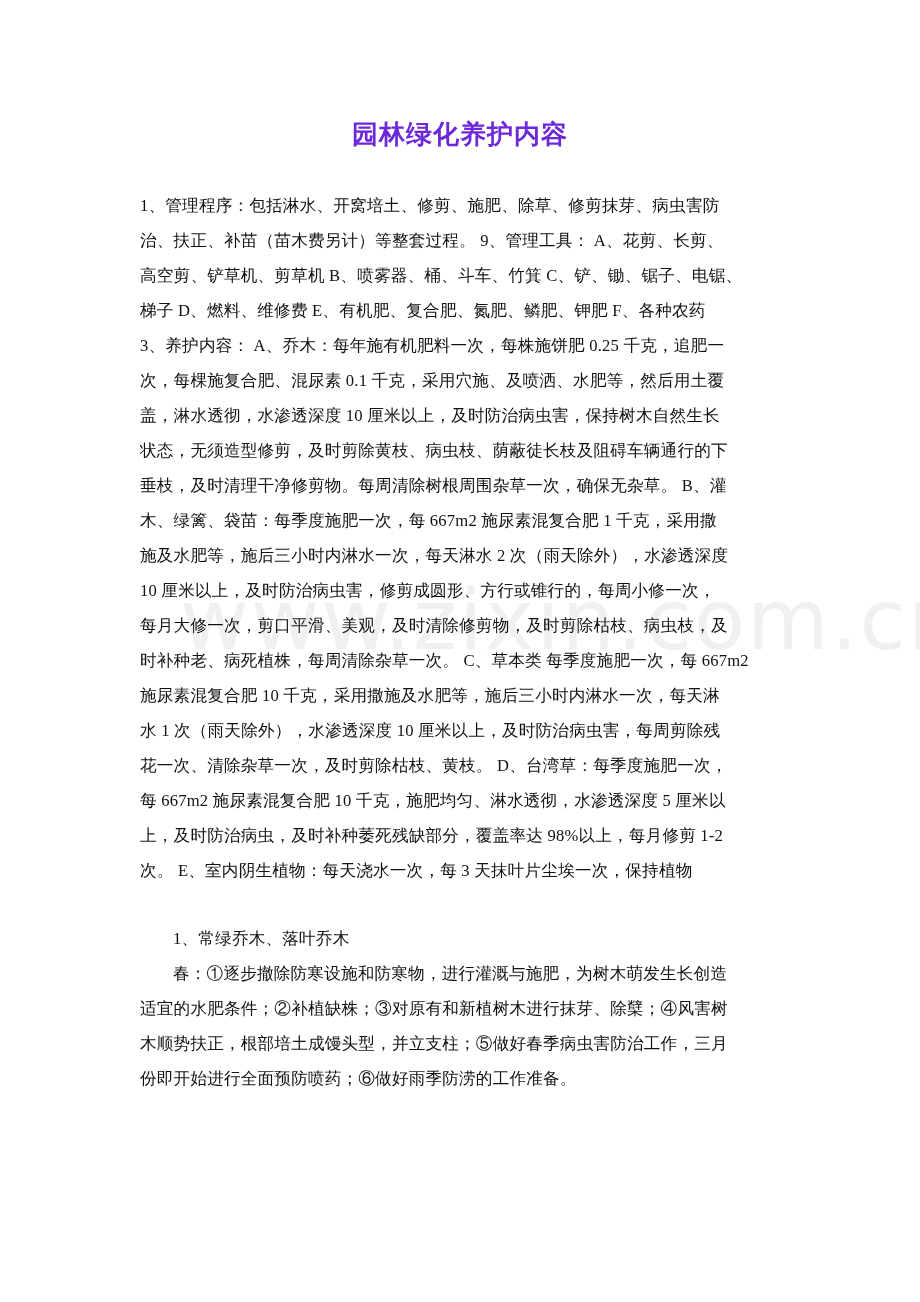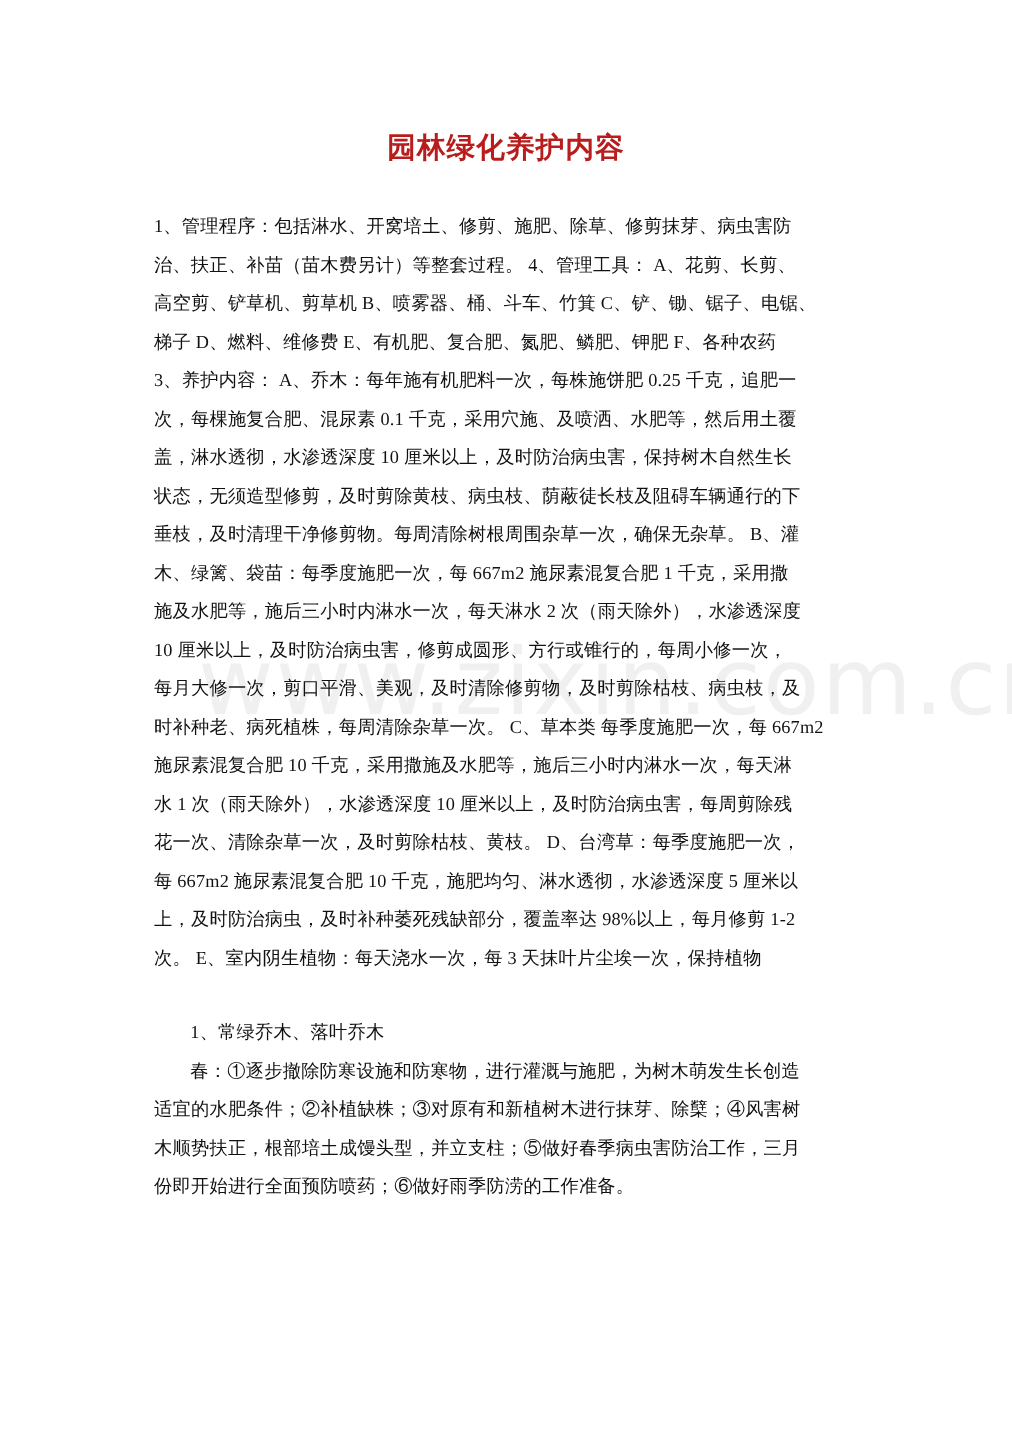--- a/index.html
+++ b/index.html
@@ -25,21 +25,21 @@
     .title {
       position: absolute;
       top: 117px;
       left: 0;
       width: 920px;
       text-align: center;
       font-family: "DejaVu Sans", "Liberation Sans", sans-serif;
       font-weight: bold;
       font-size: 26px;
       letter-spacing: 1px;
-      color: #b91c1c;
+      color: #6d28d9;
       margin: 0;
     }
     .body-block {
       position: absolute;
       left: 140px;
       width: 650px;
       font-size: 16.6px;
       line-height: 35px;
       letter-spacing: 0.2px;
       font-family: Liberation Serif, serif;
@@ -70,21 +70,21 @@
 <body>
 
 <div class="page">
 
   <div class="watermark">www.zixin.com.cn</div>
 
   <h1 class="title">园林绿化养护内容</h1>
 
   <div class="body-block block-main">
     <span class="line">1、管理程序：包括淋水、开窝培土、修剪、施肥、除草、修剪抹芽、病虫害防</span>
-    <span class="line">治、扶正、补苗（苗木费另计）等整套过程。 4、管理工具： A、花剪、长剪、</span>
+    <span class="line">治、扶正、补苗（苗木费另计）等整套过程。 9、管理工具： A、花剪、长剪、</span>
     <span class="line">高空剪、铲草机、剪草机 B、喷雾器、桶、斗车、竹箕 C、铲、锄、锯子、电锯、</span>
     <span class="line">梯子 D、燃料、维修费 E、有机肥、复合肥、氮肥、鳞肥、钾肥 F、各种农药</span>
     <span class="line">3、养护内容： A、乔木：每年施有机肥料一次，每株施饼肥 0.25 千克，追肥一</span>
     <span class="line">次，每棵施复合肥、混尿素 0.1 千克，采用穴施、及喷洒、水肥等，然后用土覆</span>
     <span class="line">盖，淋水透彻，水渗透深度 10 厘米以上，及时防治病虫害，保持树木自然生长</span>
     <span class="line">状态，无须造型修剪，及时剪除黄枝、病虫枝、荫蔽徒长枝及阻碍车辆通行的下</span>
     <span class="line">垂枝，及时清理干净修剪物。每周清除树根周围杂草一次，确保无杂草。 B、灌</span>
     <span class="line">木、绿篱、袋苗：每季度施肥一次，每 667m2 施尿素混复合肥 1 千克，采用撒</span>
     <span class="line">施及水肥等，施后三小时内淋水一次，每天淋水 2 次（雨天除外），水渗透深度</span>
     <span class="line">10 厘米以上，及时防治病虫害，修剪成圆形、方行或锥行的，每周小修一次，</span>

